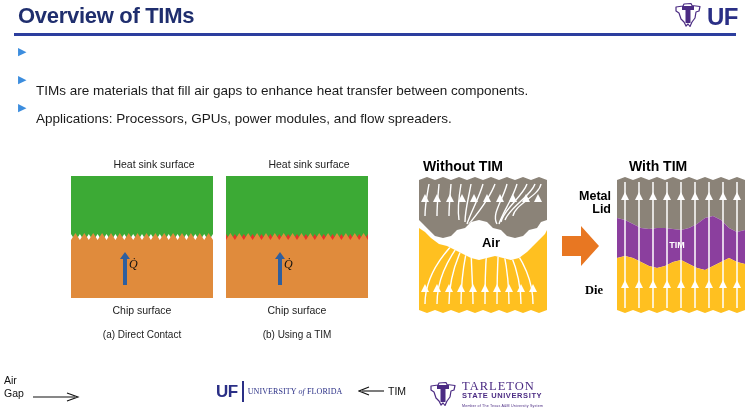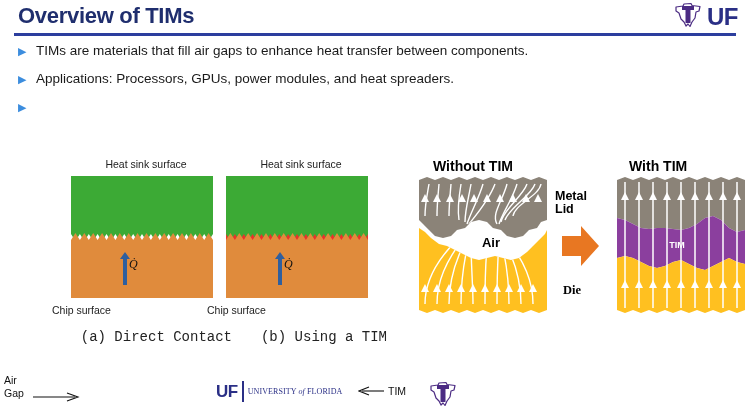--- a/index.html
+++ b/index.html
@@ -50,33 +50,34 @@
     padding-left: 14px;
   }
   .bullet-marker {
     width: 22px; flex: 0 0 22px;
     color: #3C8DDE; font-size: 11px;
     line-height: 22px; text-align: left; padding-left: 4px;
   }
   .bullet-text {
     font-size: 13.5px; color: #1A1A1A; line-height: 22px;
     white-space: nowrap;
+    margin-top: 40px;
   }
 
   
   #figure-area {
     position: absolute; left: 0; top: 150px; width: 750px; height: 215px;
   }
 
   
   #fig-left { position: absolute; left: 0; top: 0; width: 405px; height: 215px; }
 
   .panel { position: absolute; top: 0; width: 180px; height: 215px; }
   .panel-title {
-    position: absolute; top: 8px; left: 4px; width: 180px;
+    position: absolute; top: 8px; left: 12px; width: 180px;
     text-align: center; font-size: 10.5px; color: #222;
   }
   .stack {
     position: absolute; left: 19px; top: 26px;
     width: 142px; height: 122px;
   }
   .stack .green {
     position: absolute; left: 0; top: 0; width: 142px; height: 57px;
     background: #3CAA35;
   }
@@ -100,25 +101,25 @@
     border-right: 5.5px solid transparent;
     border-bottom: 7px solid #2F5F9E;
   }
   .qarrow .qlabel {
     font-family: "Liberation Serif", serif;
     font-style: italic; font-size: 12px; color: #111; line-height: 11px;
     margin-top: 1px;
   }
   .panel-sub {
     position: absolute; top: 154px; left: 0; width: 180px;
-    text-align: left; font-size: 10.5px; color: #222;
+    text-align: center; font-size: 10.5px; color: #222;
   }
   .panel-caption {
     position: absolute; top: 179px; left: 0; width: 180px;
-    text-align: right; font-size: 14px; color: #222; font-family: Liberation Mono, monospace;
+    text-align: center; font-size: 10px; color: #222;
   }
 
   
   #airgap-label {
     position: absolute; left: 4px; top: 224px;
     font-size: 10.5px; color: #111; line-height: 13px;
     text-align: left;
   }
   #airgap-arrow {
     position: absolute; left: 33px; top: 238px; width: 48px; height: 10px;
@@ -130,25 +131,25 @@
   #tim-arrow .tim-text { font-size: 10.5px; color: #111; }
 
   
   #fig-right {
     position: absolute; left: 413px; top: 8px; width: 337px; height: 175px;
   }
   .rfig-title {
     position: absolute; top: 0; font-size: 14px; font-weight: bold; color: #000;
     white-space: nowrap;
   }
-  #rfig-title-left { left: 20px; }
+  #rfig-title-left { left: 10px; }
   #rfig-title-right { left: 216px; }
   .rfig-label {
     position: absolute; font-size: 12.5px; font-weight: bold; color: #000;
-    text-align: left; line-height: 13px;
+    text-align: right; line-height: 13px;
   }
   #label-metal-lid { left: 142px; top: 32px; width: 56px; }
   #label-die { left: 150px; top: 126px; width: 40px; font-family: Liberation Serif, serif; }
   #label-air {
     position: absolute; left: 58px; top: 77px; width: 40px;
     font-size: 13px; font-weight: bold; color: #000; text-align: center;
   }
   #label-tim {
     position: absolute; left: 244px; top: 82px; width: 40px;
     font-size: 9px; font-weight: bold; color: #ffffff; text-align: center;
@@ -217,21 +218,21 @@
     </div>
   </div>
 
   <div id="bullets">
     <div class="bullet-row">
       <span class="bullet-marker">▶</span>
       <span class="bullet-text">TIMs are materials that fill air gaps to enhance heat transfer between components.</span>
     </div>
     <div class="bullet-row">
       <span class="bullet-marker">▶</span>
-      <span class="bullet-text">Applications: Processors, GPUs, power modules, and heat spreaders.</span>
+      <span class="bullet-text">Applications: Processors, GPUs, power modules, and flow spreaders.</span>
     </div>
     <div class="bullet-row">
       <span class="bullet-marker">▶</span>
     </div>
   </div>
 
   <div id="figure-area">
 
     <div id="fig-left">
 
@@ -487,16 +488,21 @@
 
     <div id="footer-tarleton">
       <span>
         <svg width="30" height="30" viewBox="0 0 60 60">
           <path d="M6 14 L20 12 L22 8 L36 7 L38 11 L54 13 L52 22 L46 24 L44 36 L38 44
                    L34 53 L30 48 L26 52 L22 44 L16 38 L12 26 L6 22 Z" fill="none" stroke="#4B2B83" stroke-width="2.4" stroke-linejoin="round"></path>
           <rect x="18" y="12" width="24" height="8" fill="#4B2B83"></rect>
           <rect x="25" y="12" width="10" height="34" fill="#4B2B83"></rect>
         </svg>
       </span>
+      <span class="tar-lines">
+        <span class="tar-l1">TARLETON</span>
+        <span class="tar-l2">STATE UNIVERSITY</span>
+        <span class="tar-l3">Member of The Texas A&amp;M University System</span>
+      </span>
     </div>
   </div>
 
 </div>
 
 </body></html>

